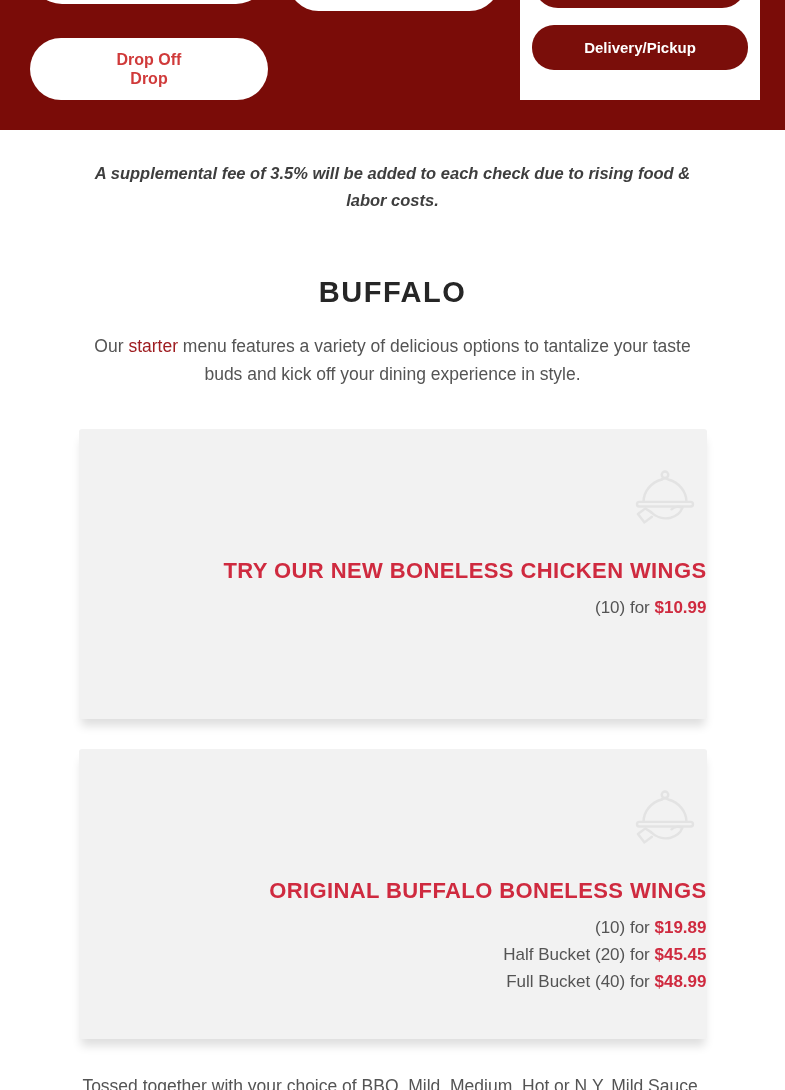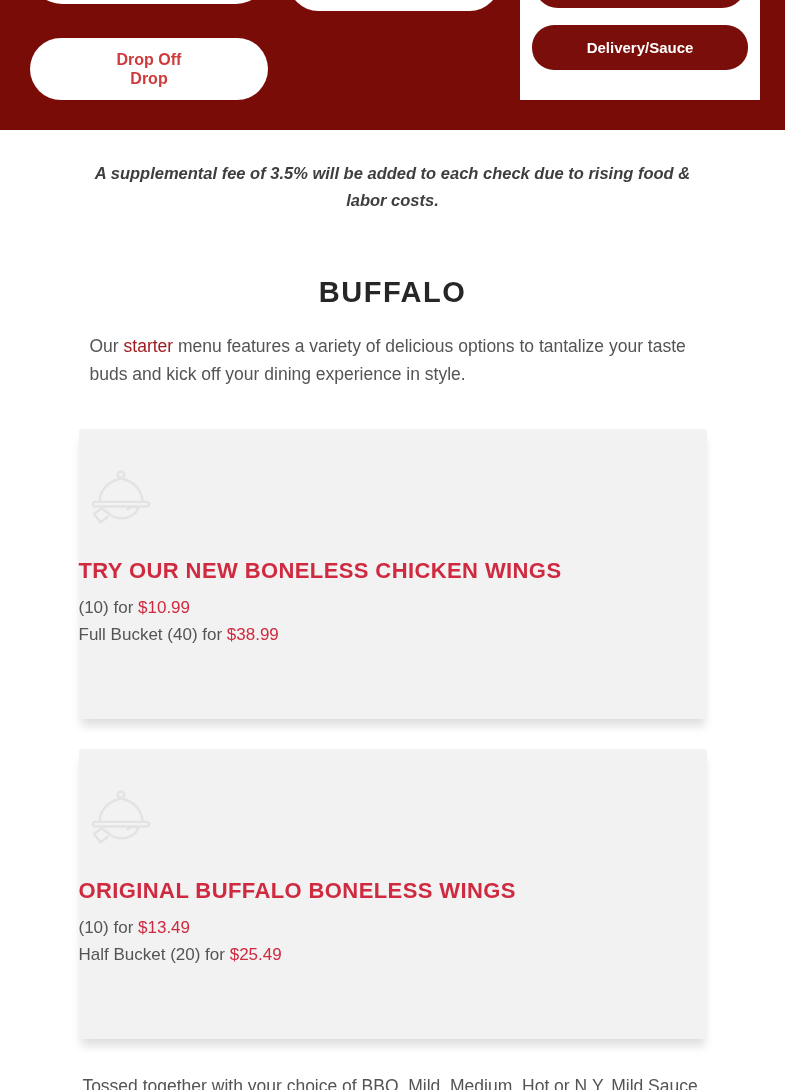--- a/index.html
+++ b/index.html
@@ -101,38 +101,38 @@
     text-align: center;
     font-size: 29px;
     font-weight: bold;
     letter-spacing: 1.5px;
     color: #262626;
   }
 
   .intro {
     margin: 23px auto 0 auto;
     max-width: 606px;
-    text-align: left;
+    text-align: center;
     font-size: 17.5px;
     line-height: 28px;
     color: #545454;
   }
   .intro a {
     color: #9e1c20;
     text-decoration: none;
   }
 
   .card {
     width: 628px;
     height: 290px;
     margin: 14px auto;
     background: #f2f2f2;
     border-radius: 3px;
     box-shadow: 0 9px 10px -2px rgba(0,0,0,0.13);
-    text-align: left;
+    text-align: right;
     padding-top: 33px;
   }
   .card-1 { margin-top: 41px; }
   .card-2 { margin-top: 30px; }
 
   .dish-icon { display: inline-block; }
 
   .item-title {
     margin-top: 16px;
     font-size: 22px;
@@ -140,21 +140,21 @@
     letter-spacing: 0.4px;
     color: #cf2a3f;
   }
 
   .price-line {
     font-size: 17px;
     line-height: 27px;
     color: #545454;
   }
   .price-lines { margin-top: 10px; }
-  .price-line strong { color: #cf2a3f; font-weight: normal; }
+  .price-line strong { color: #cf2a3f; font-weight: bold; }
 
   .footer-text {
     margin: 33px auto 0 auto;
     max-width: 640px;
     text-align: center;
     font-size: 17.5px;
     line-height: 28px;
     color: #545454;
   }
 </style>
@@ -163,21 +163,21 @@
 
 <div class="header">
   <div class="pill-partial-left"></div>
   <div class="pill-partial-mid"></div>
   <button class="dropoff-btn">
     <span>Drop Off</span>
     <span>Drop</span>
   </button>
   <div class="header-card">
     <div class="pill-dark-partial"></div>
-    <button class="delivery-btn">Delivery/Sauce</button>
+    <button class="delivery-btn">Delivery/Pickup</button>
   </div>
 </div>
 
 <div class="content">
 
   <p class="notice">A supplemental fee of 3.5% will be added to each check due to rising food &amp; labor costs.</p>
 
   <h2 class="section-title">BUFFALO</h2>
 
   <p class="intro"><span>Our </span><a href="#">starter</a><span> menu features a variety of delicious options to tantalize your taste buds and kick off your dining experience in style.</span></p>
@@ -188,36 +188,36 @@
       <path d="M41.5 18 L45 16.5 L48.5 18 C60 21, 68 31, 68 42"></path>
       <path d="M22 42 C22 31, 30 21, 41.5 18"></path>
       <rect x="15" y="42" width="60" height="5" rx="2.5"></rect>
       <path d="M30 53 C35 58, 43 61, 51 59 C58 57, 62 53, 63.5 48.5"></path>
       <path d="M63.5 48.5 C60 46.5, 55 47, 52 50"></path>
       <path d="M30 53 L24 49 L16 55 L23 64 L31 58"></path>
     </svg>
     <h3 class="item-title">TRY OUR NEW BONELESS CHICKEN WINGS</h3>
     <div class="price-lines">
       <p class="price-line"><span>(10) for </span><strong>$10.99</strong></p>
-      <p class="price-line"><span>Full Bucket (40) for </span><strong>$38.99</strong></p>
     </div>
   </section>
 
   <section class="card card-2">
     <svg class="dish-icon" width="84" height="76" viewBox="0 0 90 80" fill="none" stroke="#e3e3e3" stroke-width="2.6" stroke-linecap="round" stroke-linejoin="round">
       <circle cx="45" cy="13" r="3.5"></circle>
       <path d="M41.5 18 L45 16.5 L48.5 18 C60 21, 68 31, 68 42"></path>
       <path d="M22 42 C22 31, 30 21, 41.5 18"></path>
       <rect x="15" y="42" width="60" height="5" rx="2.5"></rect>
       <path d="M30 53 C35 58, 43 61, 51 59 C58 57, 62 53, 63.5 48.5"></path>
       <path d="M63.5 48.5 C60 46.5, 55 47, 52 50"></path>
       <path d="M30 53 L24 49 L16 55 L23 64 L31 58"></path>
     </svg>
     <h3 class="item-title">ORIGINAL BUFFALO BONELESS WINGS</h3>
     <div class="price-lines">
-      <p class="price-line"><span>(10) for </span><strong>$13.49</strong></p>
-      <p class="price-line"><span>Half Bucket (20) for </span><strong>$25.49</strong></p>
+      <p class="price-line"><span>(10) for </span><strong>$19.89</strong></p>
+      <p class="price-line"><span>Half Bucket (20) for </span><strong>$45.45</strong></p>
+      <p class="price-line"><span>Full Bucket (40) for </span><strong>$48.99</strong></p>
     </div>
   </section>
 
   <p class="footer-text">Tossed together with your choice of BBQ, Mild, Medium, Hot or N.Y. Mild Sauce,</p>
 
 </div>
 
 </body></html>

